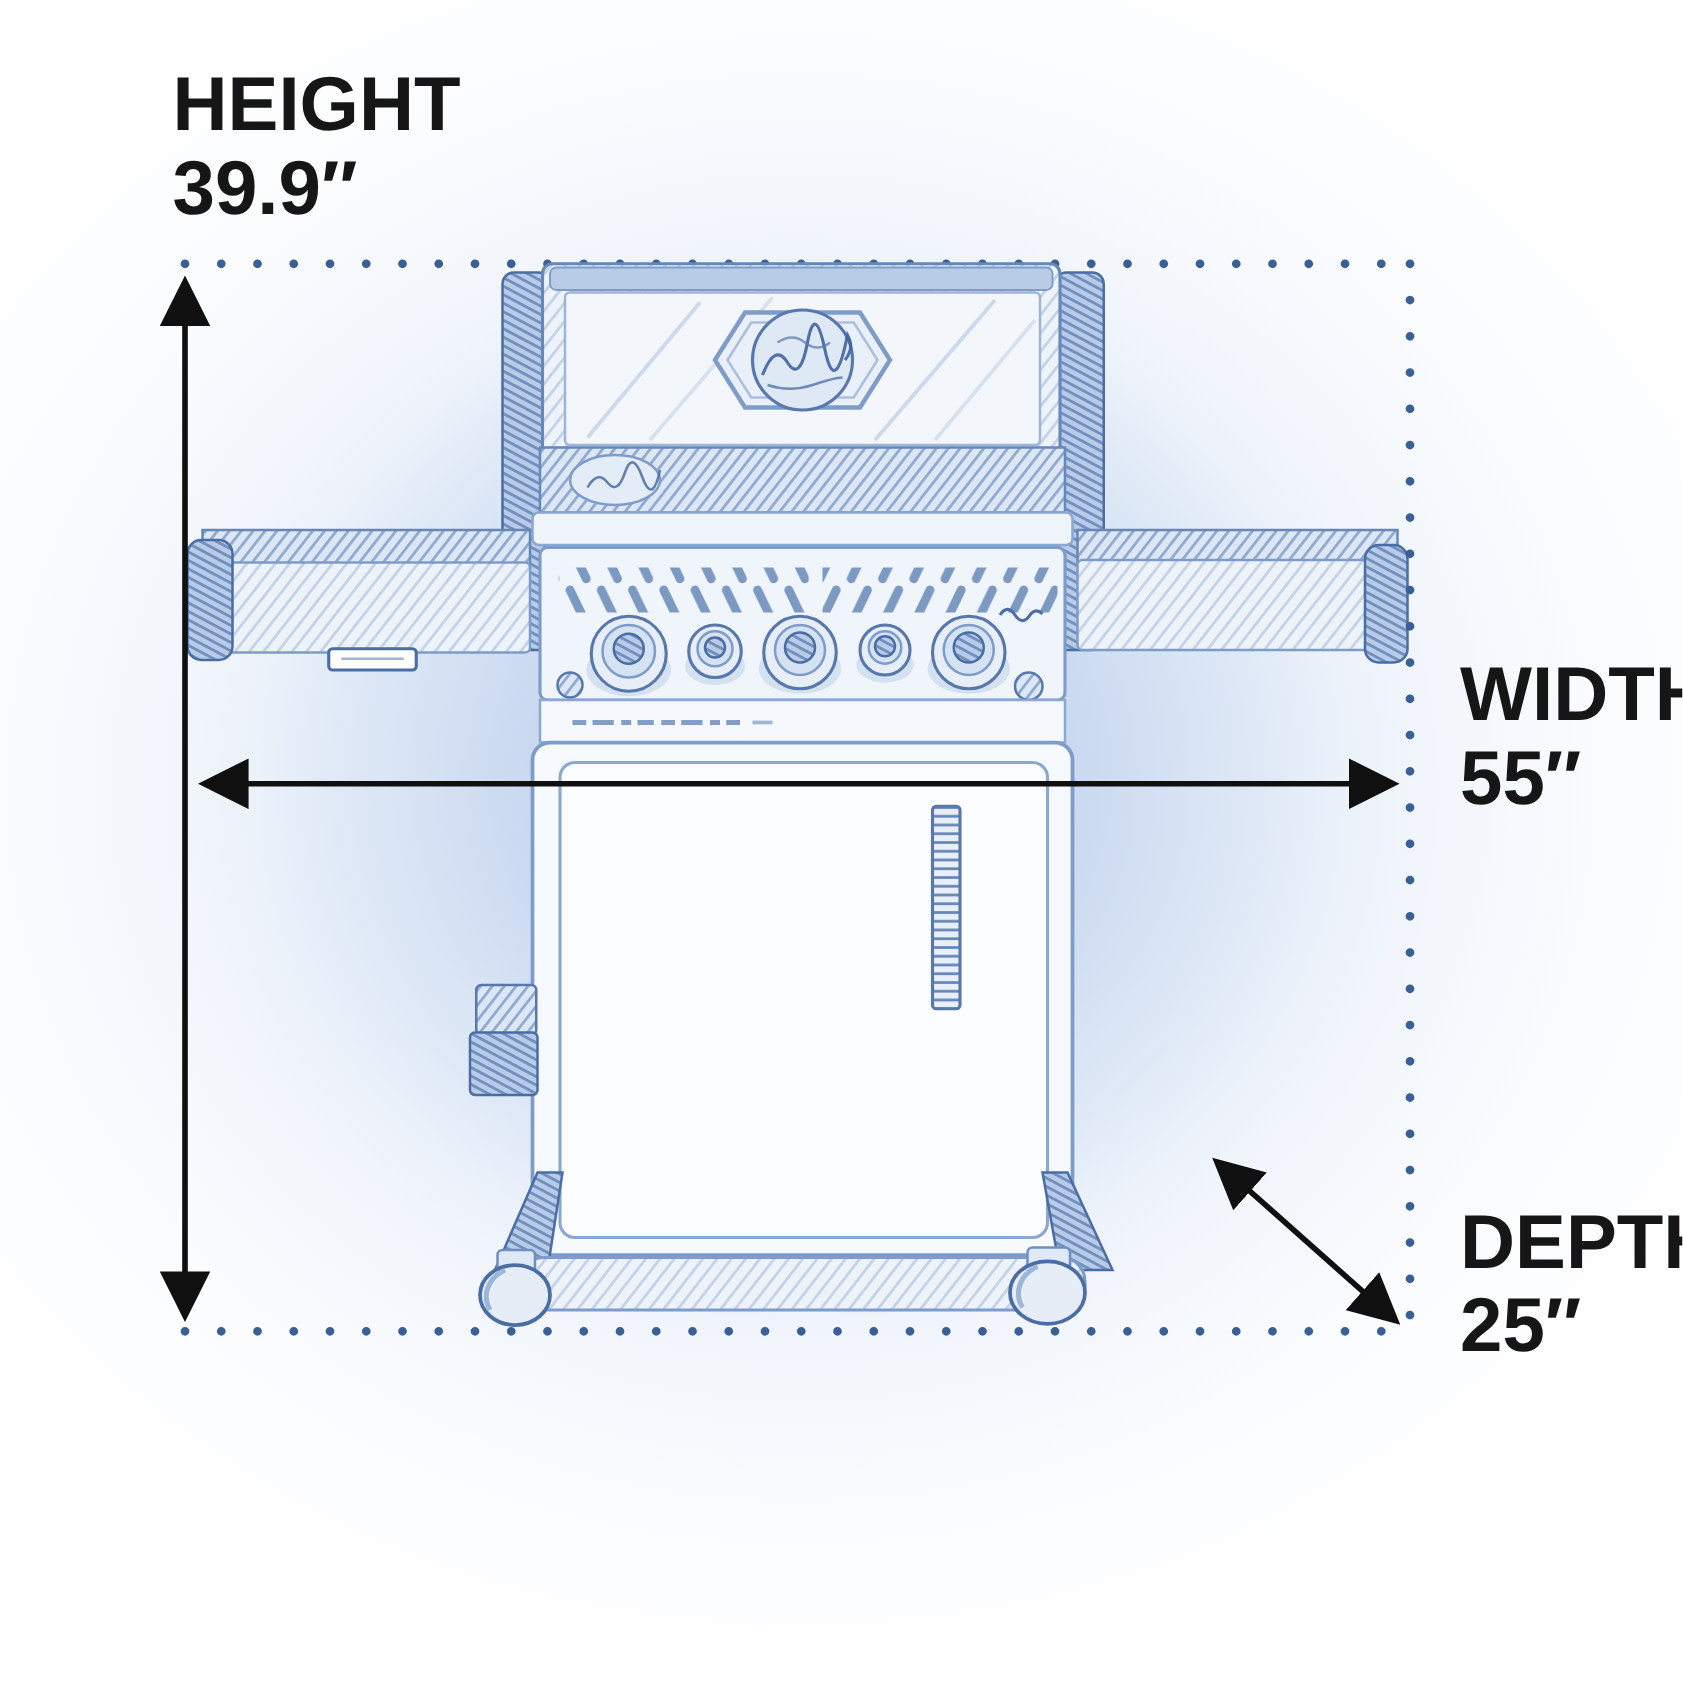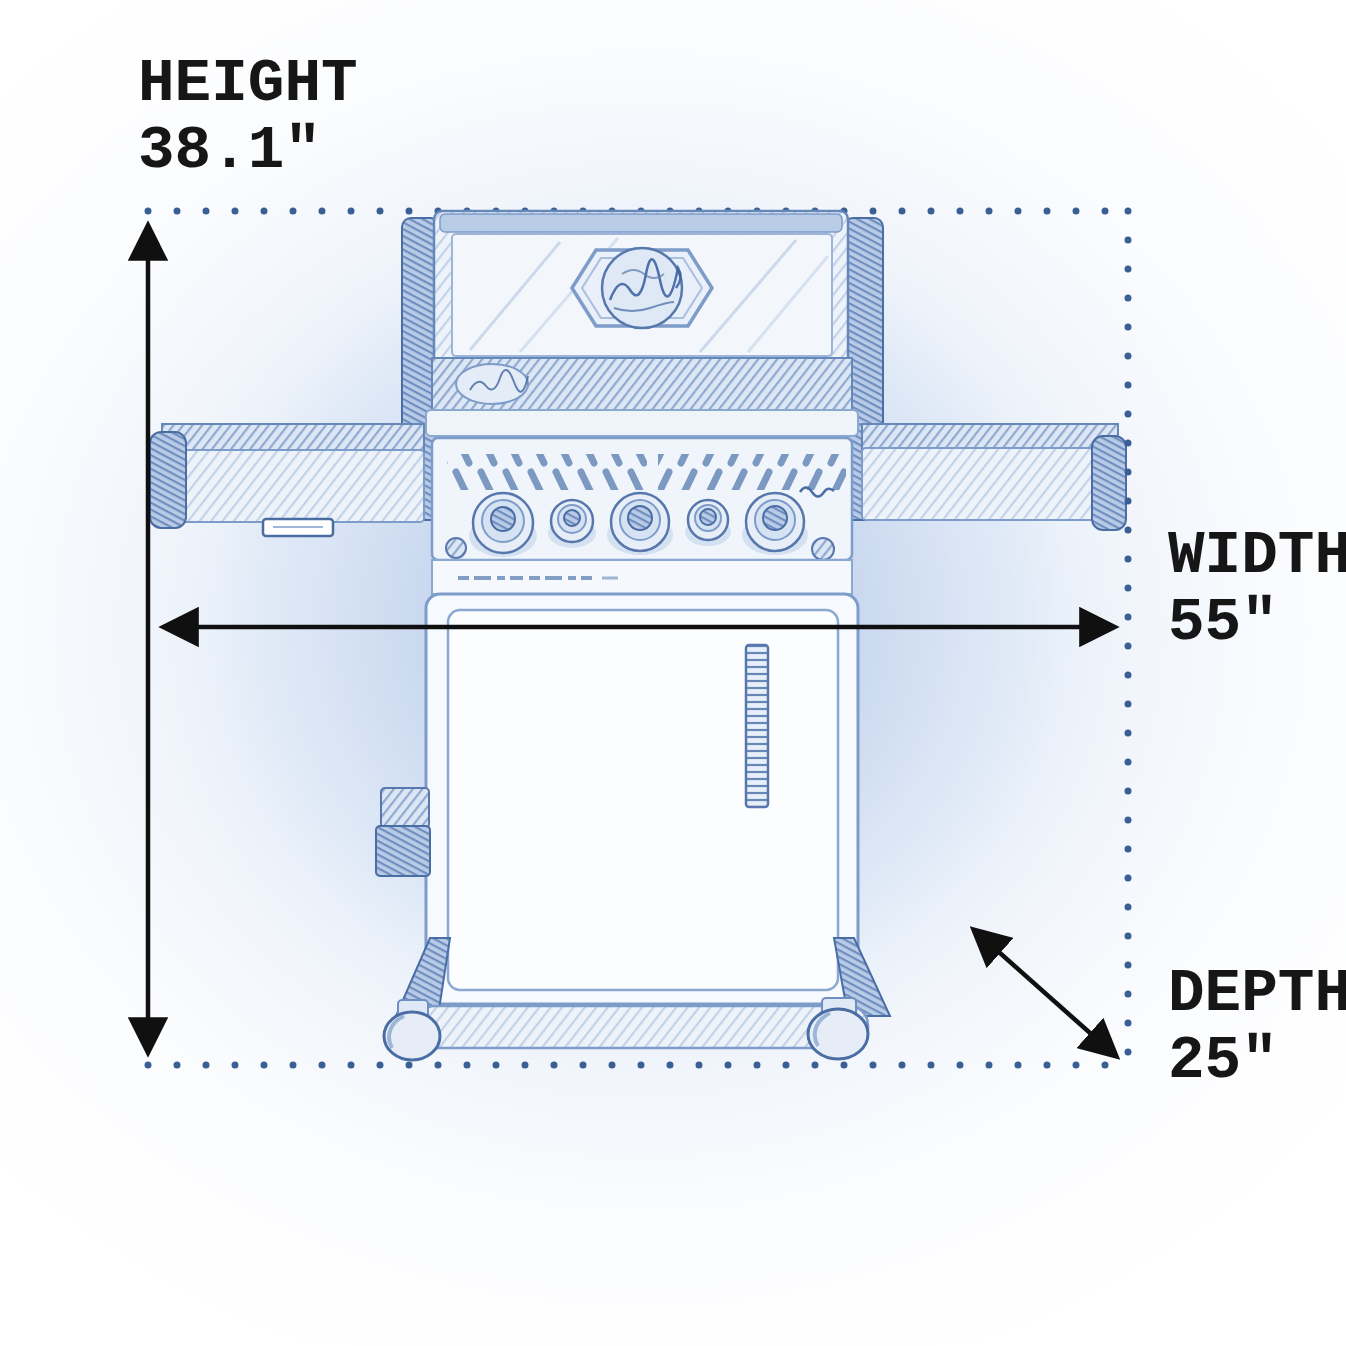--- a/index.html
+++ b/index.html
@@ -1,21 +1,21 @@
 <!DOCTYPE html>
 <html><head>
 <meta charset="utf-8">
 <style>
   html,body{margin:0;padding:0;background:#ffffff;}
   .canvas{
     position:relative;
     width:1346px;height:1346px;
     background:#ffffff;
     overflow:hidden;
-    font-family:Liberation Mono, monospace;
+    font-family:Liberation Sans, sans-serif;
   }
   .glow{
     position:absolute;inset:0;
     background:
       radial-gradient(ellipse 430px 400px at 640px 620px, rgba(183,202,232,0.95) 0%, rgba(197,213,238,0.9) 45%, rgba(210,224,243,0.55) 75%, rgba(210,224,243,0) 100%),
       radial-gradient(ellipse 640px 580px at 640px 630px, rgba(204,218,240,0.85) 0%, rgba(216,228,245,0.6) 55%, rgba(233,240,249,0.4) 78%, rgba(255,255,255,0) 100%),
       radial-gradient(ellipse 900px 780px at 640px 630px, rgba(222,232,246,0.5) 0%, rgba(235,241,250,0.35) 60%, rgba(255,255,255,0) 100%);
   }
   svg.scene{position:absolute;left:0;top:0;}
   .dim-label{
@@ -193,21 +193,21 @@
     <line x1="1128" y1="211" x2="1128" y2="1065" stroke="#3a5f95" stroke-width="7" stroke-linecap="round" stroke-dasharray="0 29"></line>
     <line x1="148" y1="1065" x2="1128" y2="1065" stroke="#3a5f95" stroke-width="7" stroke-linecap="round" stroke-dasharray="0 29"></line>
 
     <line x1="148" y1="226" x2="148" y2="1052" stroke="#101010" stroke-width="4.5" marker-start="url(#ah)" marker-end="url(#ah)"></line>
     <line x1="164" y1="627" x2="1114" y2="627" stroke="#101010" stroke-width="4.5" marker-start="url(#ah)" marker-end="url(#ah)"></line>
     <line x1="974" y1="930" x2="1116" y2="1056" stroke="#101010" stroke-width="4.5" marker-start="url(#ah)" marker-end="url(#ah)"></line>
   </svg>
 
   <div class="dim-label lbl-height">
     <div>HEIGHT</div>
-    <div class="val">38.1″</div>
+    <div class="val">39.9″</div>
   </div>
   <div class="dim-label lbl-width">
     <div>WIDTH</div>
     <div class="val">55″</div>
   </div>
   <div class="dim-label lbl-depth">
     <div>DEPTH</div>
     <div class="val">25″</div>
   </div>
 </div>

